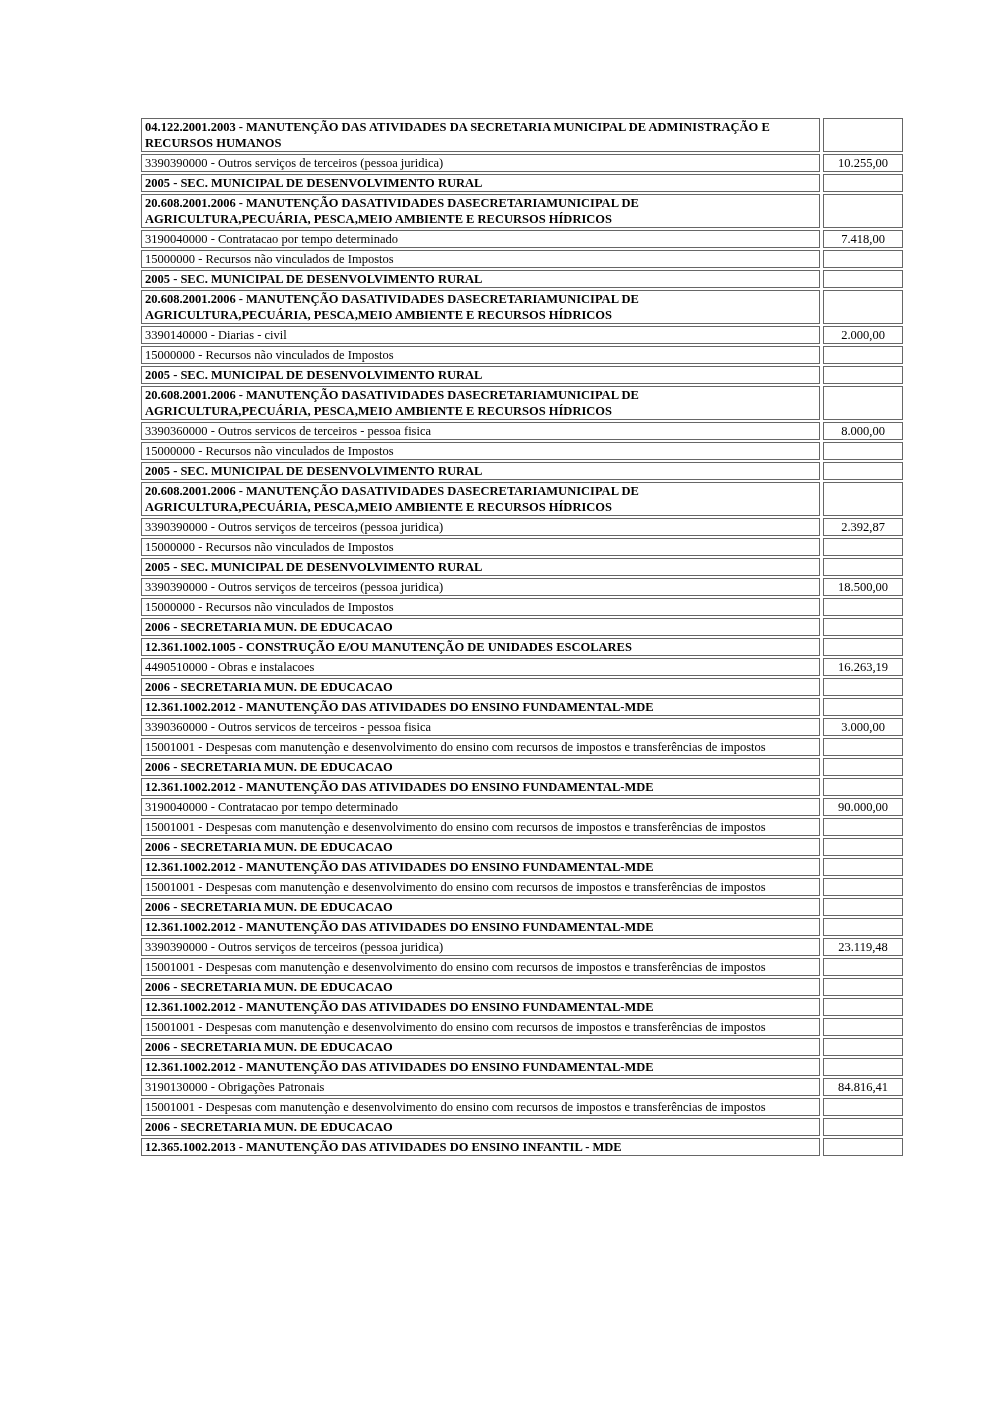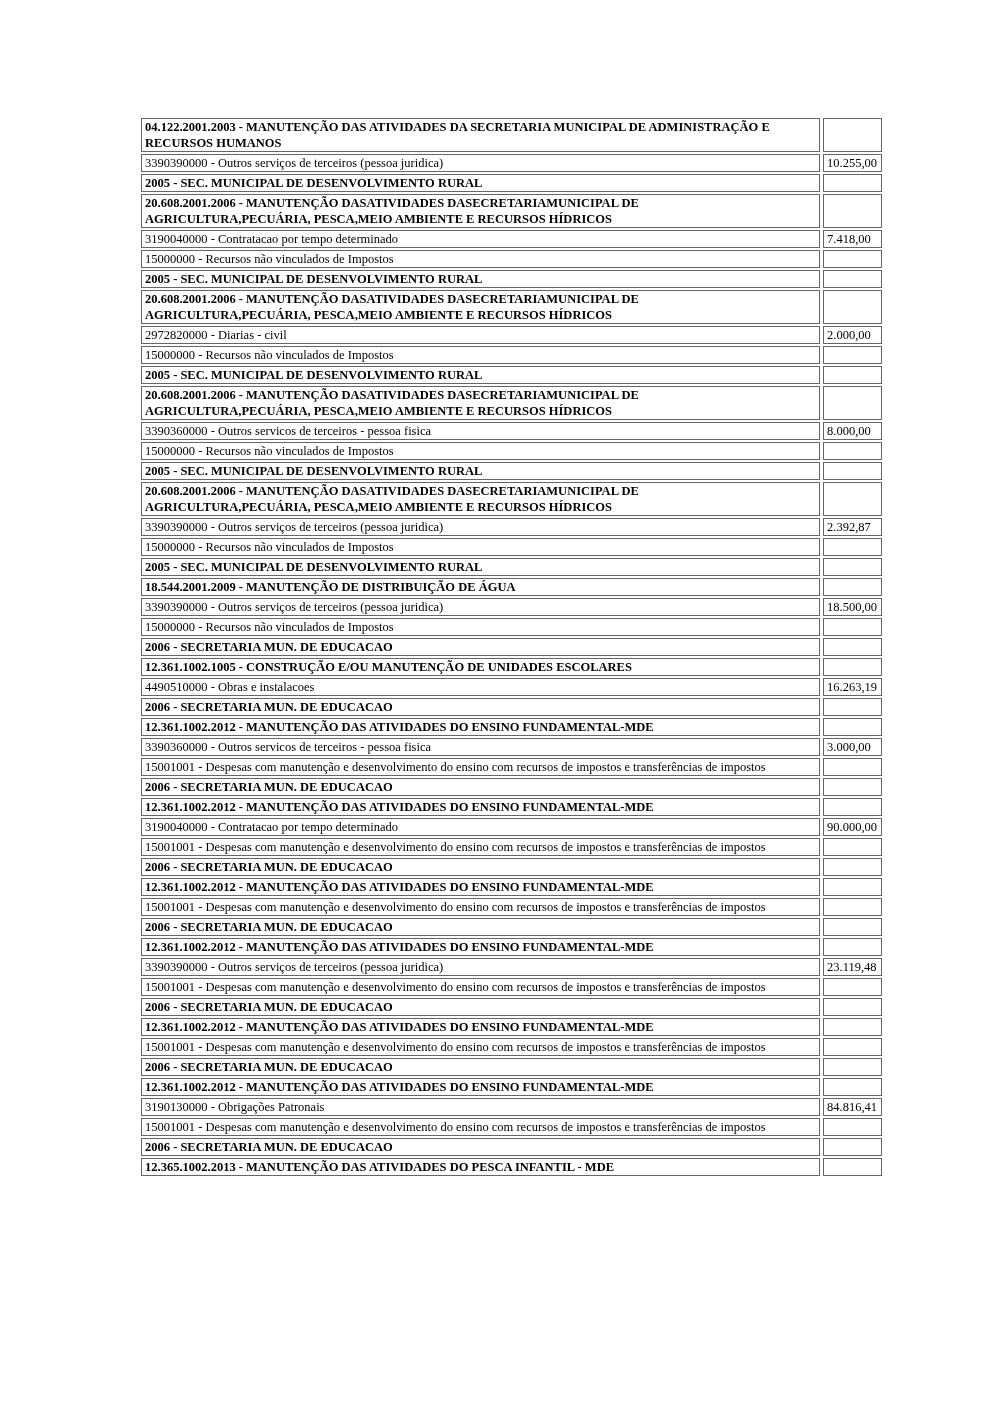--- a/index.html
+++ b/index.html
@@ -26,21 +26,21 @@
     border: 1px solid #666666;
     box-sizing: border-box;
     padding: 0 3px;
     font-size: 12.5px;
     line-height: 16px;
     vertical-align: middle;
     background: #ffffff;
     overflow: hidden;
   }
   td.desc  { width: 679px; }
-  td.val   { width: 59px; text-align: left; white-space: nowrap; }
+  td.val   { width: 80px; text-align: center; white-space: nowrap; }
   tr.bold td { font-weight: bold; }
   .line { white-space: nowrap; }
 </style>
 </head>
 <body>
 
 <div>
   <table class="budget-table">
     <tbody>
         <tr class="bold">
@@ -89,21 +89,21 @@
   </tr>
         <tr class="bold">
     <td class="desc">
             <div class="line">20.608.2001.2006 - MANUTENÇÃO DASATIVIDADES DASECRETARIAMUNICIPAL DE</div>
             <div class="line">AGRICULTURA,PECUÁRIA, PESCA,MEIO AMBIENTE E RECURSOS HÍDRICOS</div>
           </td>
     <td class="val"></td>
   </tr>
         <tr>
     <td class="desc">
-            <div class="line">2972820000 - Diarias - civil</div>
+            <div class="line">3390140000 - Diarias - civil</div>
           </td>
     <td class="val">2.000,00</td>
   </tr>
         <tr>
     <td class="desc">
             <div class="line">15000000 - Recursos não vinculados de Impostos</div>
           </td>
     <td class="val"></td>
   </tr>
         <tr class="bold">
@@ -155,26 +155,20 @@
             <div class="line">15000000 - Recursos não vinculados de Impostos</div>
           </td>
     <td class="val"></td>
   </tr>
         <tr class="bold">
     <td class="desc">
             <div class="line">2005 - SEC. MUNICIPAL DE DESENVOLVIMENTO RURAL</div>
           </td>
     <td class="val"></td>
   </tr>
-        <tr class="bold">
-    <td class="desc">
-            <div class="line">18.544.2001.2009 - MANUTENÇÃO DE DISTRIBUIÇÃO DE ÁGUA</div>
-          </td>
-    <td class="val"></td>
-  </tr>
         <tr>
     <td class="desc">
             <div class="line">3390390000 - Outros serviços de terceiros (pessoa juridica)</div>
           </td>
     <td class="val">18.500,00</td>
   </tr>
         <tr>
     <td class="desc">
             <div class="line">15000000 - Recursos não vinculados de Impostos</div>
           </td>
@@ -331,19 +325,19 @@
     <td class="val"></td>
   </tr>
         <tr class="bold">
     <td class="desc">
             <div class="line">2006 - SECRETARIA MUN. DE EDUCACAO</div>
           </td>
     <td class="val"></td>
   </tr>
         <tr class="bold">
     <td class="desc">
-            <div class="line">12.365.1002.2013 - MANUTENÇÃO DAS ATIVIDADES DO PESCA INFANTIL - MDE</div>
+            <div class="line">12.365.1002.2013 - MANUTENÇÃO DAS ATIVIDADES DO ENSINO INFANTIL - MDE</div>
           </td>
     <td class="val"></td>
   </tr>
       </tbody>
   </table>
 </div>
 
 </body></html>

